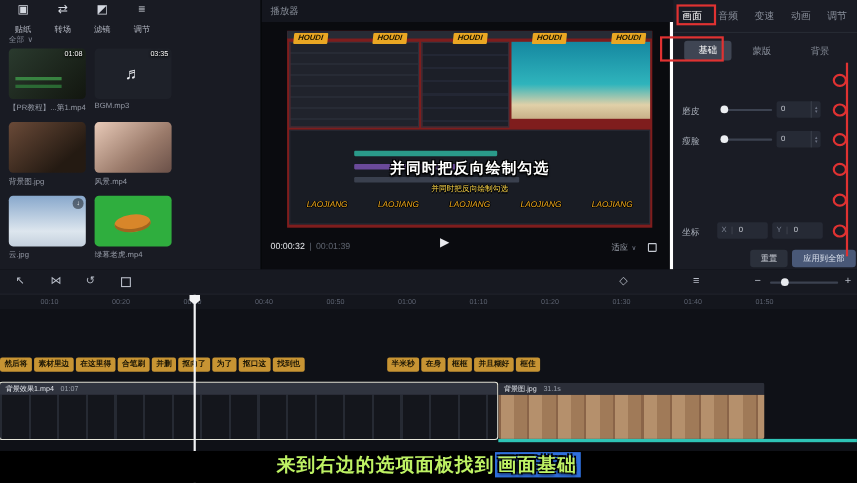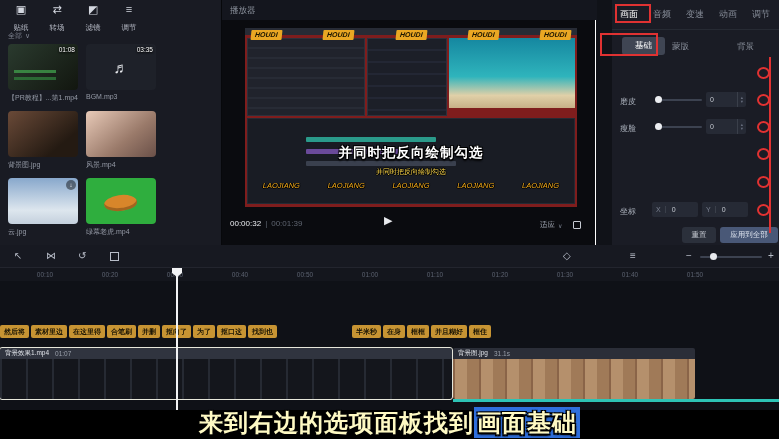--- a/index.html
+++ b/index.html
@@ -3,21 +3,21 @@
 <meta charset="utf-8">
 <style>
 *{margin:0;padding:0;box-sizing:border-box}
 html,body{background:#000}
 body{font-family:"Liberation Sans","DejaVu Sans",sans-serif;-webkit-font-smoothing:antialiased}
 .app{position:relative;width:779px;height:439px;background:#101218;overflow:hidden}
 .abs{position:absolute}
 
 
 .media-panel{left:0;top:0;width:237px;height:245px;background:#191b23}
-.player-panel{left:221px;top:0;width:375px;height:245px;background:#0a0b0f;border-left:1px solid #07080b;border-right:1px solid #ffffff}
+.player-panel{left:237px;top:0;width:375px;height:245px;background:#0a0b0f;border-left:1px solid #07080b;border-right:3px solid #ffffff}
 .props-panel{left:612px;top:0;width:167px;height:245px;background:#1a1c25;overflow:visible}
 
 
 .tool-row{left:6px;top:3px;display:flex;gap:6px}
 .tool-item{width:30px;text-align:center;cursor:default}
 .tool-item .ticon{display:block;font-size:11px;line-height:13px;color:#d4d8e0}
 .tool-item .tlabel{font-size:7.5px;color:#b3b7c2}
 .filter-label{left:8px;top:31px;font-size:7px;color:#7e8390;display:flex;gap:3px;align-items:center}
 
 
@@ -109,21 +109,21 @@
 .strip2{height:40px;background:repeating-linear-gradient(90deg,#8a6448 0 2px,#b5906c 2px 14px,#a07a58 14px 26px)}
 .audio-line{left:453px;top:154px;width:326px;height:3px;background:#2ec4b6}
 
 
 .playhead-line{left:176px;top:268px;width:2px;height:171px;background:#f2f3f5;z-index:15}
 .playhead-handle{left:172px;top:268px;width:10px;height:9px;background:#f2f3f5;clip-path:polygon(0 0,100% 0,100% 55%,50% 100%,0 55%);z-index:16}
 
 
 .letterbox{left:0;top:410px;width:779px;height:29px;background:#000;z-index:30}
 .subtitle{left:0;top:407px;width:779px;text-align:center;line-height:31px;z-index:40;white-space:nowrap}
-.subtitle .sub-main,.subtitle .sub-hl{font-size:24px;font-weight:bold;letter-spacing:1px;color:#fef9c3;
+.subtitle .sub-main,.subtitle .sub-hl{font-size:17px;font-weight:bold;letter-spacing:1px;color:#bef264;
  text-shadow:-1.5px -1.5px 0 #000,1.5px -1.5px 0 #000,-1.5px 1.5px 0 #000,1.5px 1.5px 0 #000,0 2px 3px rgba(0,0,0,.9)}
 .subtitle .sub-hl{background:#2f6fdc;padding:2px 3px}
 </style>
 </head>
 <body>
 
 <div class="app">
 
   <div class="abs media-panel">
     <div class="abs tool-row">
@@ -238,21 +238,21 @@
 
   <div class="abs props-panel">
     <span class="ptab active" style="left:8px">画面</span>
     <span class="ptab" style="left:41px">音频</span>
     <span class="ptab" style="left:74px">变速</span>
     <span class="ptab" style="left:107px">动画</span>
     <span class="ptab" style="left:140px">调节</span>
     <div class="abs props-div"></div>
 
     <span class="abs subtab-btn">基础</span>
-    <span class="subtab" style="left:60px">蒙版</span>
+    <span class="subtab" style="left:72px">蒙版</span>
     <span class="subtab" style="left:125px">背景</span>
 
 
     <div class="prow" style="top:92px">
       <span class="plabel">磨皮</span>
       <div class="slider">
         <div class="sfill" style="width:3%"></div>
         <div class="sthumb" style="left:3%"></div>
       </div>
       <div class="vbox">

